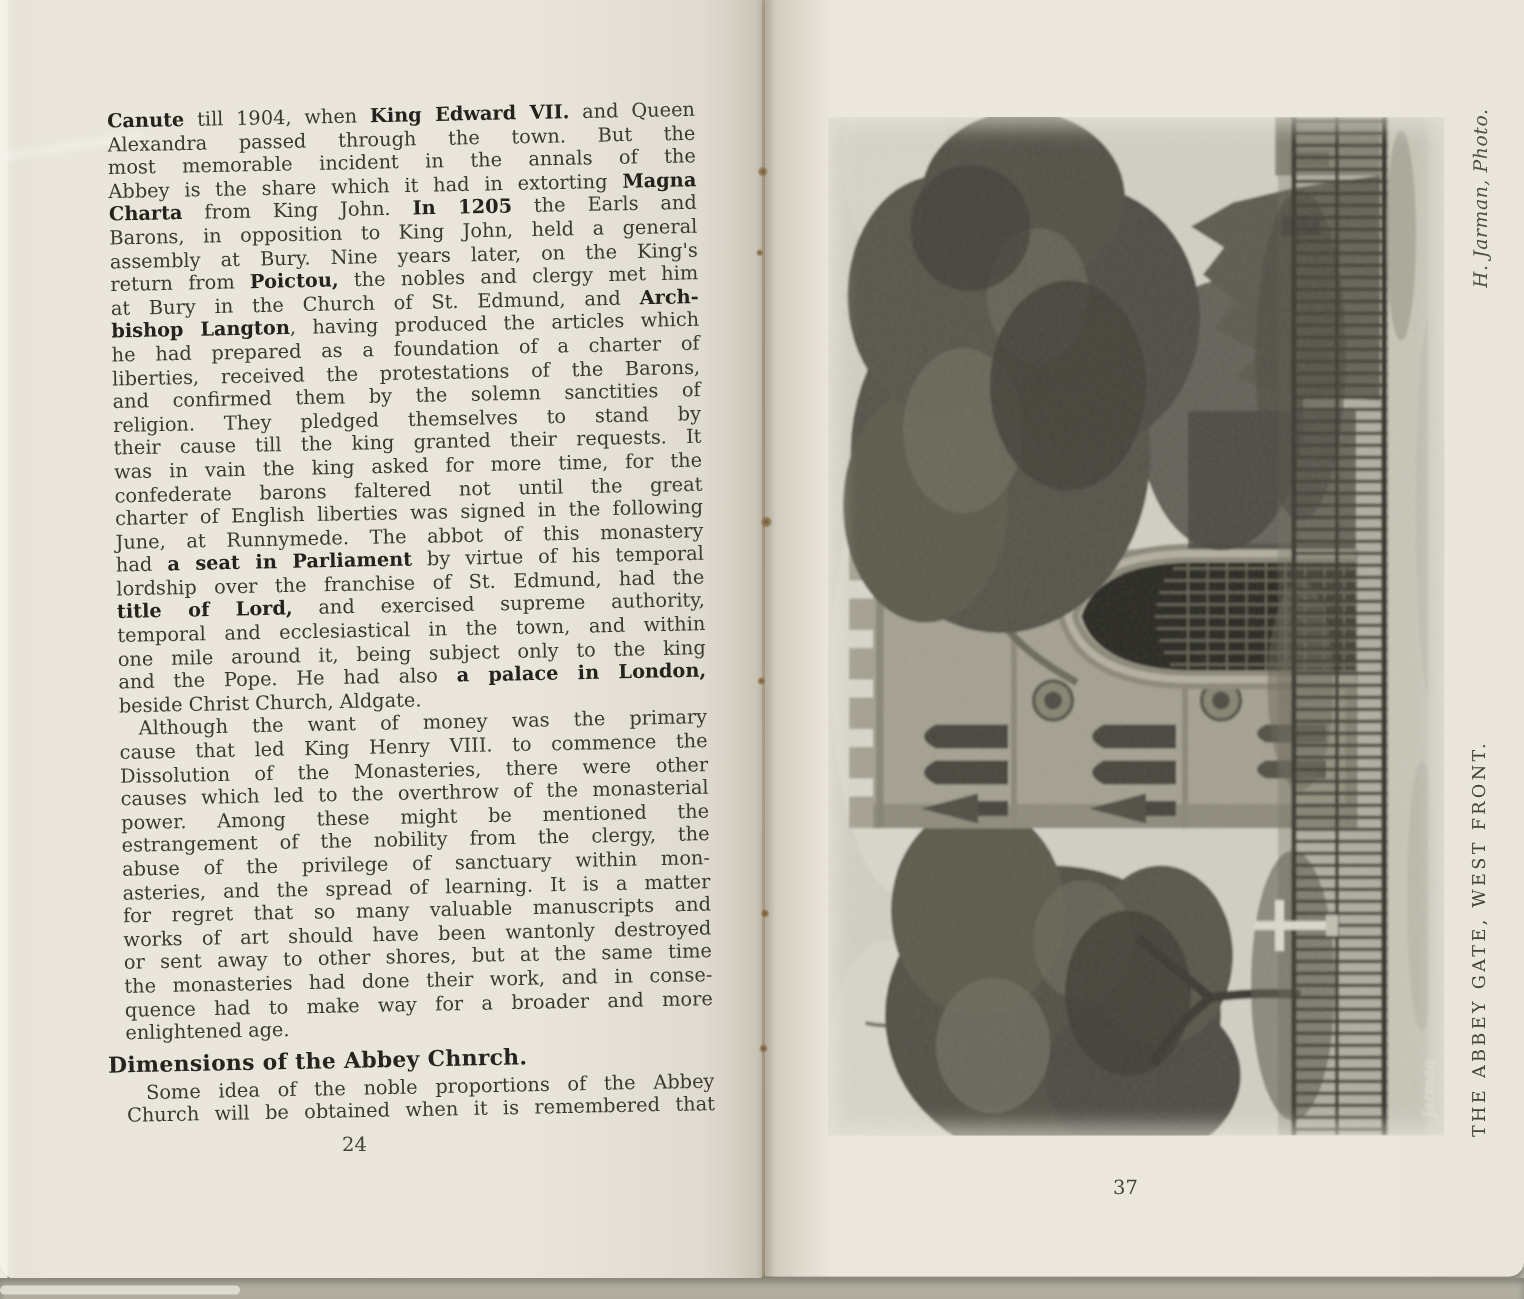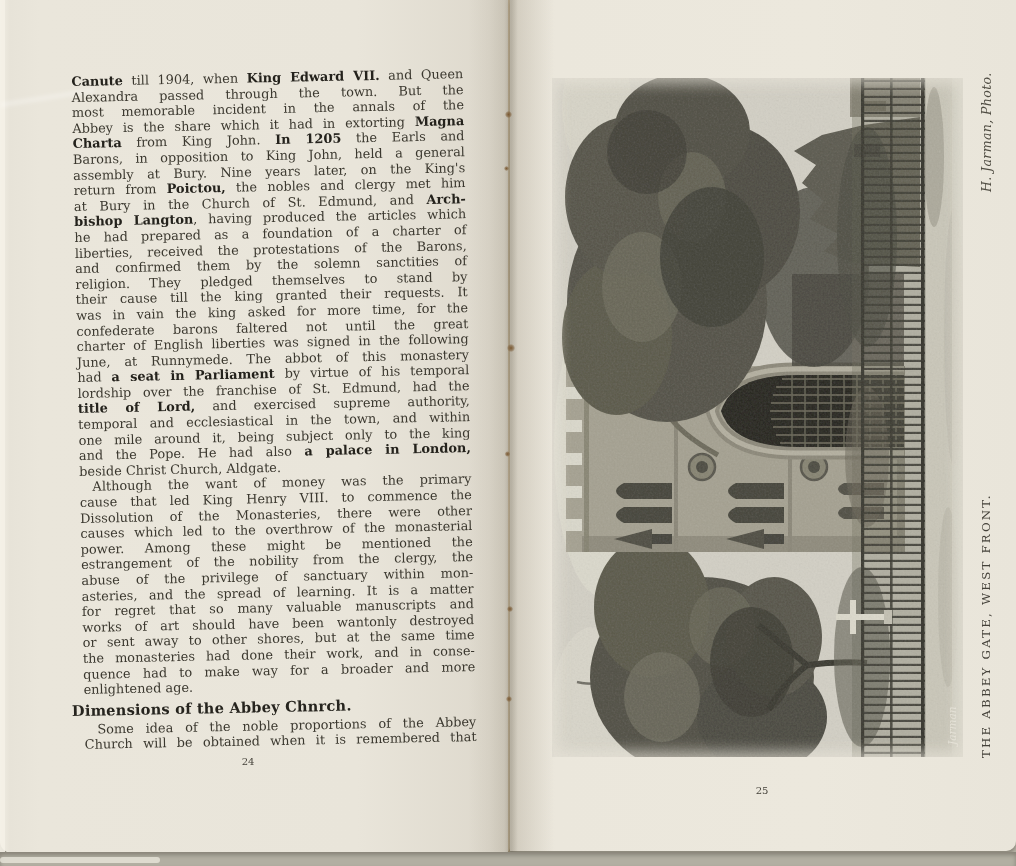--- a/index.html
+++ b/index.html
@@ -28,21 +28,21 @@
   
   .textwrap{position:absolute;left:78px;top:70px;width:392px;
     transform:rotate(-1.15deg);transform-origin:50% 50%;color:#3b382f;}
   .line{line-height:15.6px;height:15.6px;font-size:12.9px;
     text-align:justify;text-align-last:justify;white-space:normal;}
   .line.nj{text-align-last:left;}
   .line.ind{text-indent:13px;}
   .b{font-weight:700;color:#24221c;}
   .heading{font-weight:700;font-size:14.6px;line-height:18px;color:#26241e;
     margin:4px 0 2px -12px;letter-spacing:.2px;}
-  .pagenum{position:absolute;font-size:10px;color:#45423a;width:40px;text-align:center;}
+  .pagenum{position:absolute;font-size:13px;color:#45423a;width:40px;text-align:left;}
   #pagenum-24{left:228px;top:756px;}
   #pagenum-25{left:742px;top:785px;}
   
   .photo{position:absolute;left:552px;top:78px;width:411px;height:679px;}
   .photo::after{content:"";position:absolute;inset:0;pointer-events:none;
     box-shadow:inset 0 0 14px 6px rgba(233,229,218,.65);}
   
   .vtext{position:absolute;transform:rotate(-90deg);transform-origin:0 0;white-space:nowrap;}
   .credit{left:979px;top:192px;font-style:italic;font-size:12.5px;letter-spacing:.4px;color:#504d43;}
   .caption{left:979px;top:758px;font-size:11.8px;letter-spacing:2.2px;color:#45423a;}
@@ -254,17 +254,17 @@
 
         <text x="12" y="404" font-size="10.5" font-style="italic" font-family="DejaVu Serif, serif" fill="#eeebe0" opacity="0.8">Jarman</text>
 
         <rect width="679" height="411" filter="url(#grain)" opacity="0.15"></rect>
       </g>
     </svg>
   </div>
 
   <div class="vtext credit">H. Jarman, Photo.</div>
   <div class="vtext caption">THE ABBEY GATE, WEST FRONT.</div>
-  <div class="pagenum" id="pagenum-25">25</div>
+  <div class="pagenum" id="pagenum-25">37</div>
 
   <div class="scan-bottom"></div>
   <div class="bottom-sliver"></div>
 </div>
 
 </body></html>

